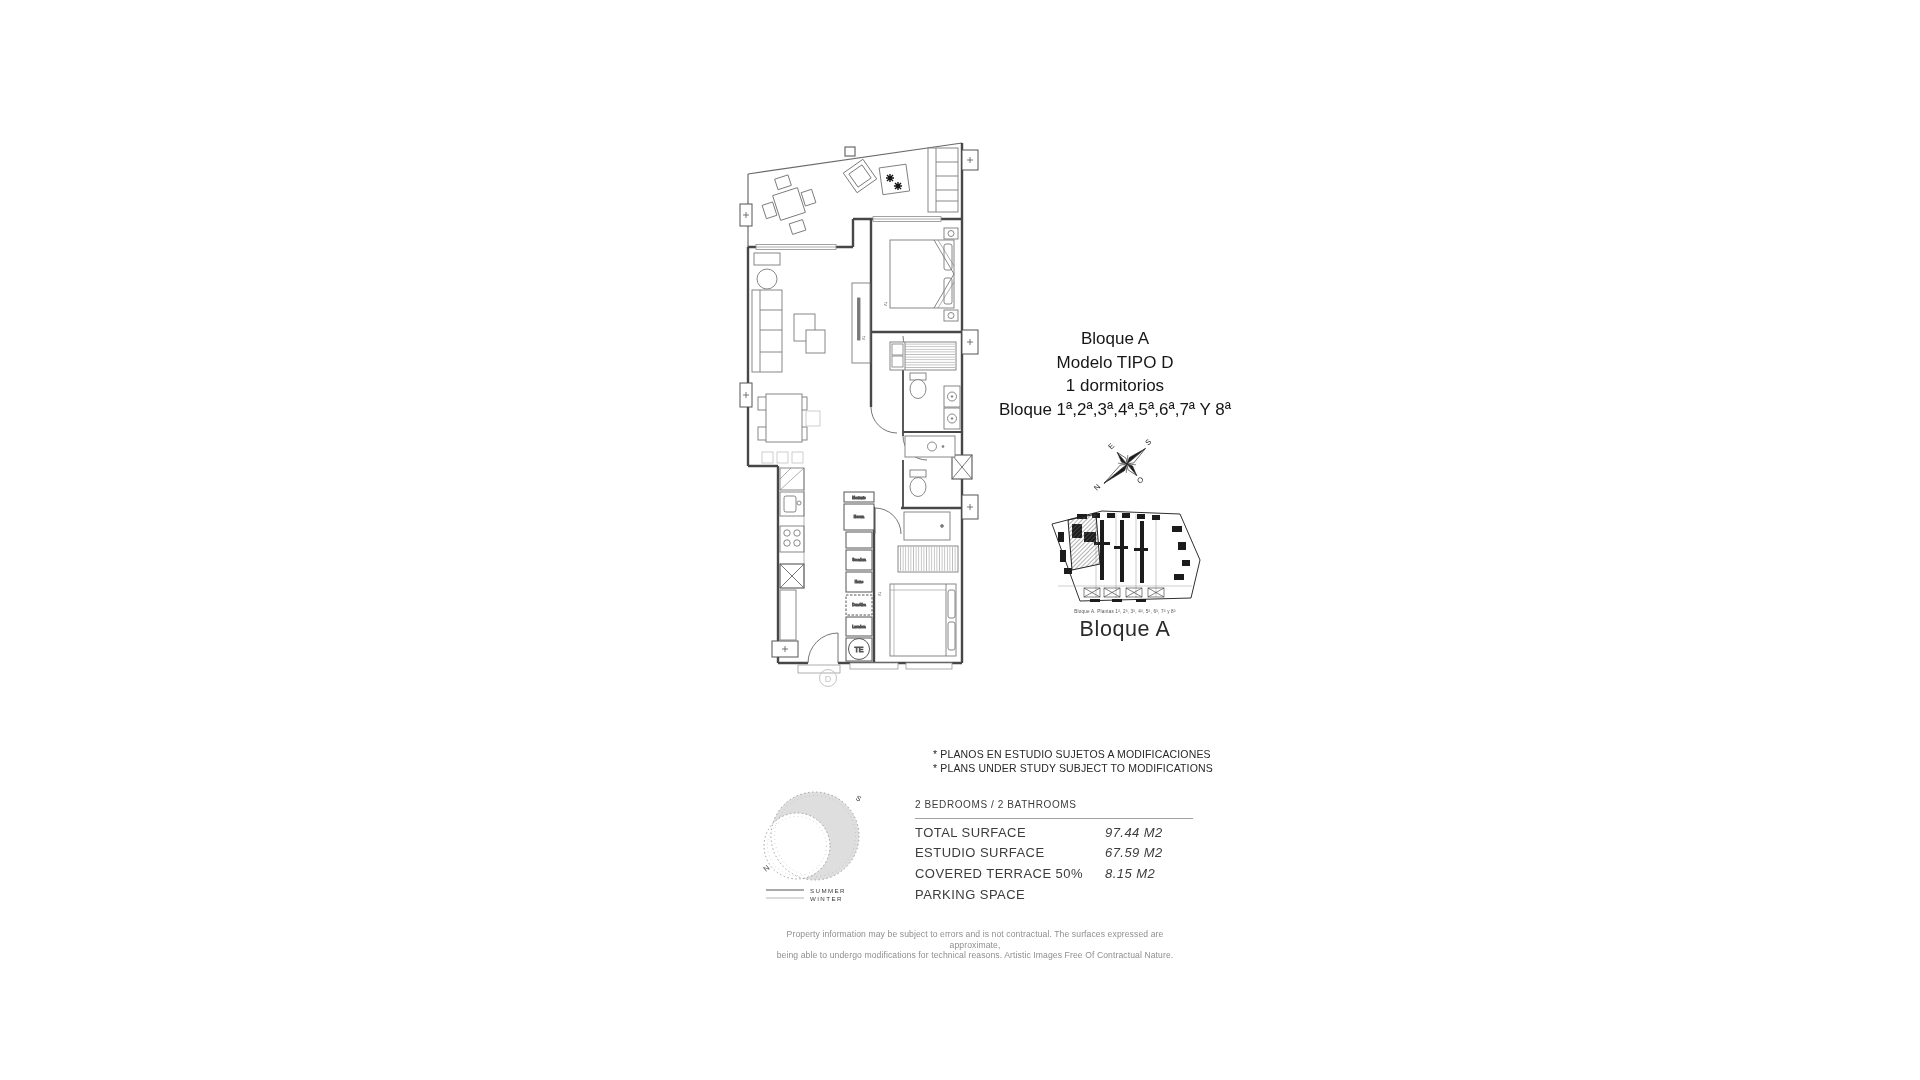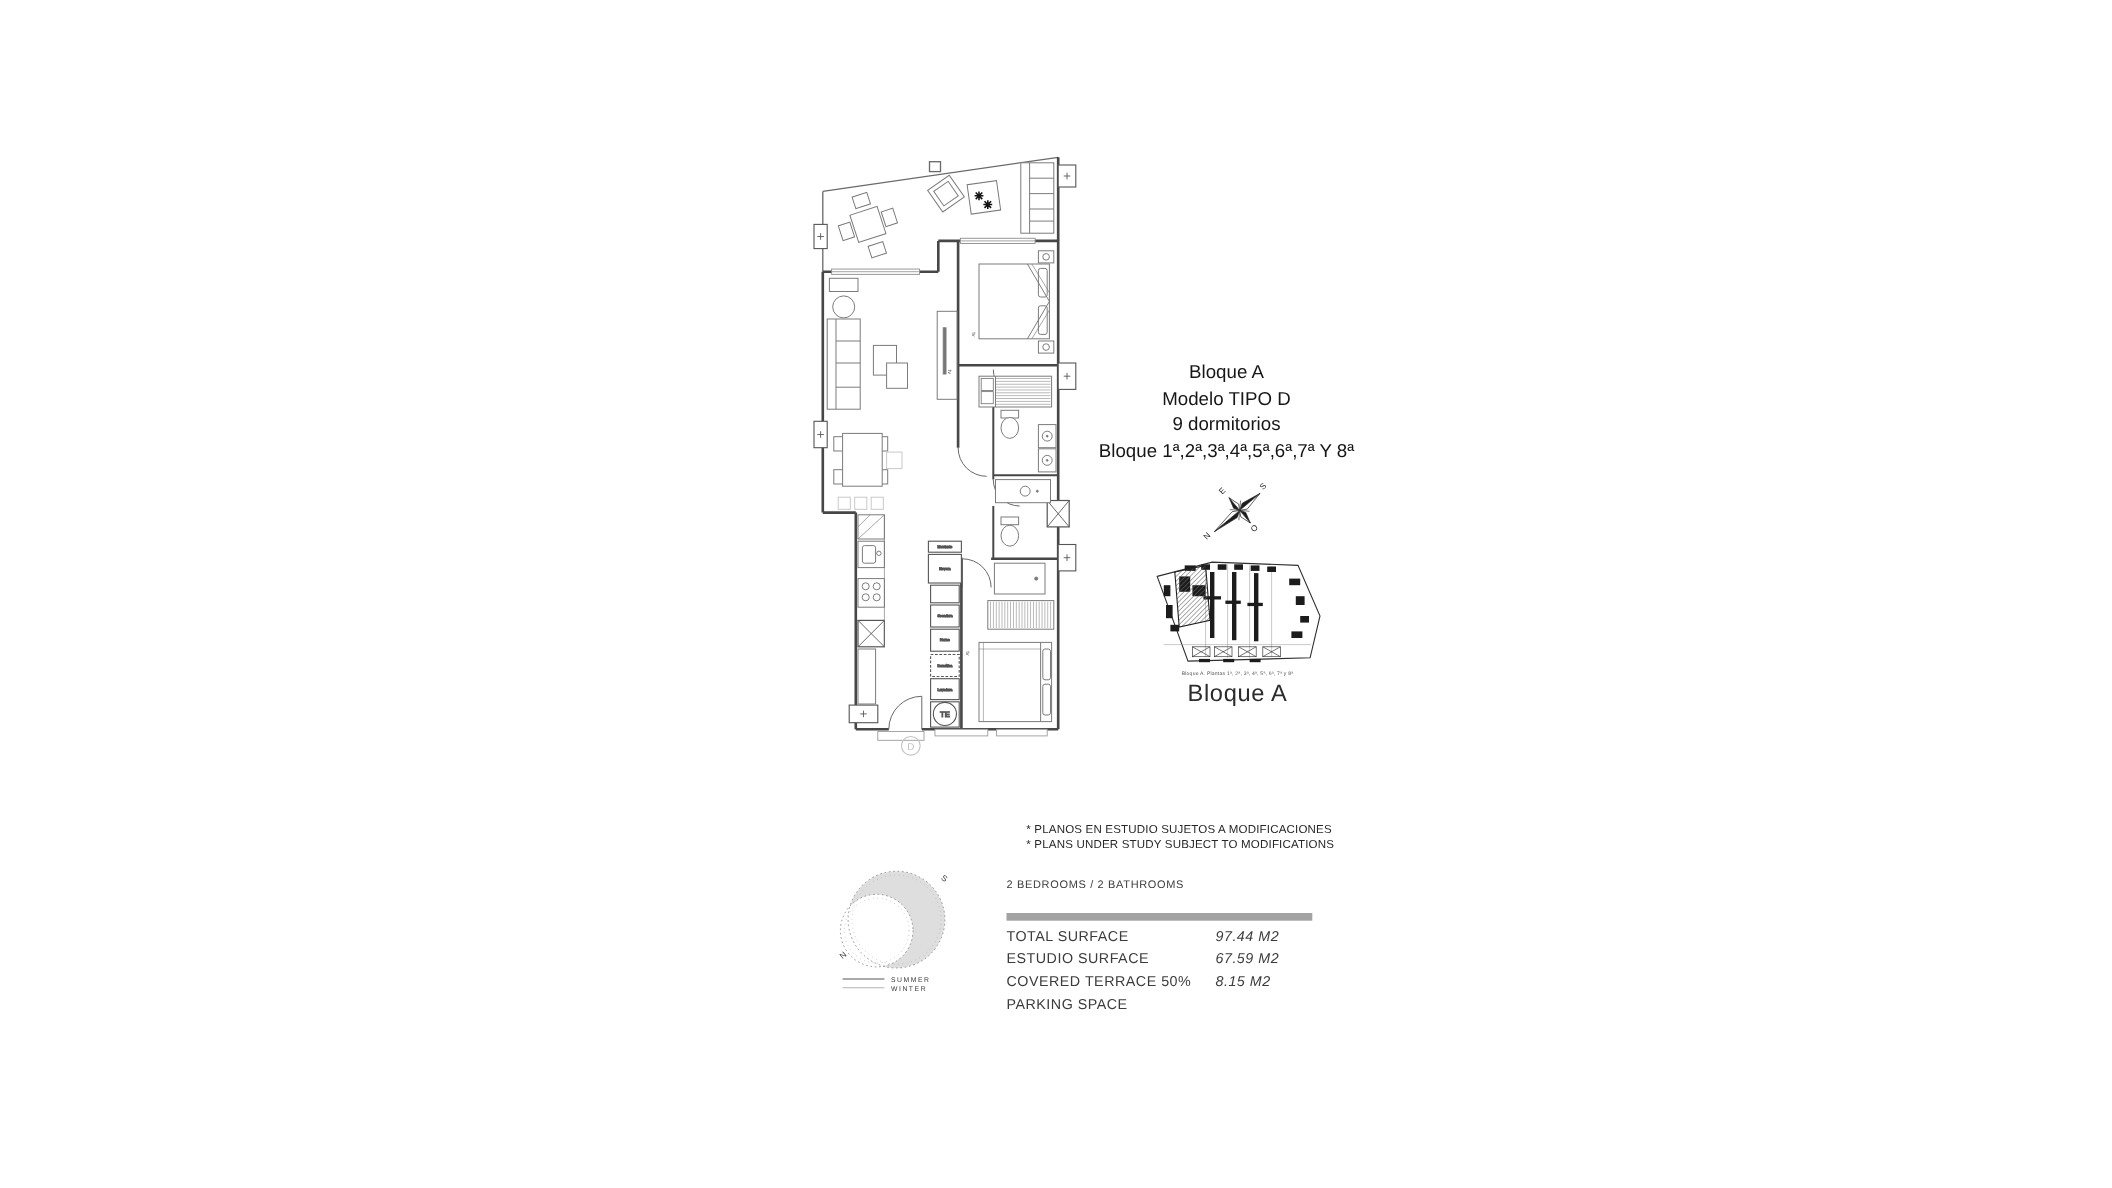--- a/index.html
+++ b/index.html
@@ -14,22 +14,22 @@
   
   #block-plan{left:1042px;top:502px;width:166px;text-align:center;}
   #block-plan .caption{font-size:4.6px;line-height:6px;color:#555;margin-top:1px;letter-spacing:.2px;}
   #block-plan .biglabel{font-size:21.5px;color:#2b2b2b;margin-top:2px;letter-spacing:.6px;font-weight:400;}
 
   
   #notes{left:933px;top:748px;font-size:10.5px;line-height:13.8px;color:#272727;letter-spacing:.15px;}
 
   
   #surface-table{left:915px;top:799px;width:278px;color:#3c3c3c;}
-  #surface-table .hdr{font-size:10px;letter-spacing:.6px;padding-bottom:20px;
-                      border-bottom:7px solid #a3a3a3;}
+  #surface-table .hdr{font-size:10px;letter-spacing:.6px;padding-bottom:8px;
+                      border-bottom:1px solid #a3a3a3;}
   #surface-table .row{position:relative;height:15.3px;margin-top:5.5px;font-size:13px;letter-spacing:.45px;}
   #surface-table .row .val{position:absolute;left:190px;top:0;font-style:italic;}
 
   
   #footer{left:763px;top:929px;width:424px;text-align:center;
           font-size:8.6px;line-height:10.5px;color:#8f8f8f;letter-spacing:.1px;}
 
   svg text{font-family:"Liberation Sans", sans-serif;}
   .tinylabel{font-size:3.2px;fill:#555;}
 </style>
@@ -267,21 +267,21 @@
 
     <g>
       <circle cx="90" cy="538" r="8.5" fill="none" stroke="#c4c4c4" stroke-width="1"></circle>
       <text x="90" y="541.5" text-anchor="middle" font-size="9" fill="#c4c4c4">D</text>
     </g>
   </svg>
 
   <div class="abs" id="unit-title">
     <div>Bloque A</div>
     <div>Modelo TIPO D</div>
-    <div>9 dormitorios</div>
+    <div>1 dormitorios</div>
     <div>Bloque 1ª,2ª,3ª,4ª,5ª,6ª,7ª Y 8ª</div>
   </div>
 
   <svg class="abs" style="left:1088px;top:428px" width="78" height="72" viewBox="0 0 78 72">
     <g stroke="#222" stroke-width="0.6">
       <g transform="rotate(5 39 36)">
           <line x1="30" y1="36" x2="48" y2="36" stroke="#555" stroke-width="0.7"></line>
         </g>
       <g transform="rotate(95 39 36)">
           <line x1="30" y1="36" x2="48" y2="36" stroke="#555" stroke-width="0.7"></line>
@@ -405,14 +405,18 @@
     <div class="row">
       <span>COVERED TERRACE 50%</span>
       <span class="val">8.15 M2</span>
     </div>
     <div class="row">
       <span>PARKING SPACE</span>
       <span class="val"></span>
     </div>
   </div>
 
+  <div class="abs" id="footer">
+    <div>Property information may be subject to errors and is not contractual. The surfaces expressed are approximate,</div>
+    <div>being able to undergo modifications for technical reasons. Artistic Images Free Of Contractual Nature.</div>
+  </div>
 
 </div>
 
 </body></html>

